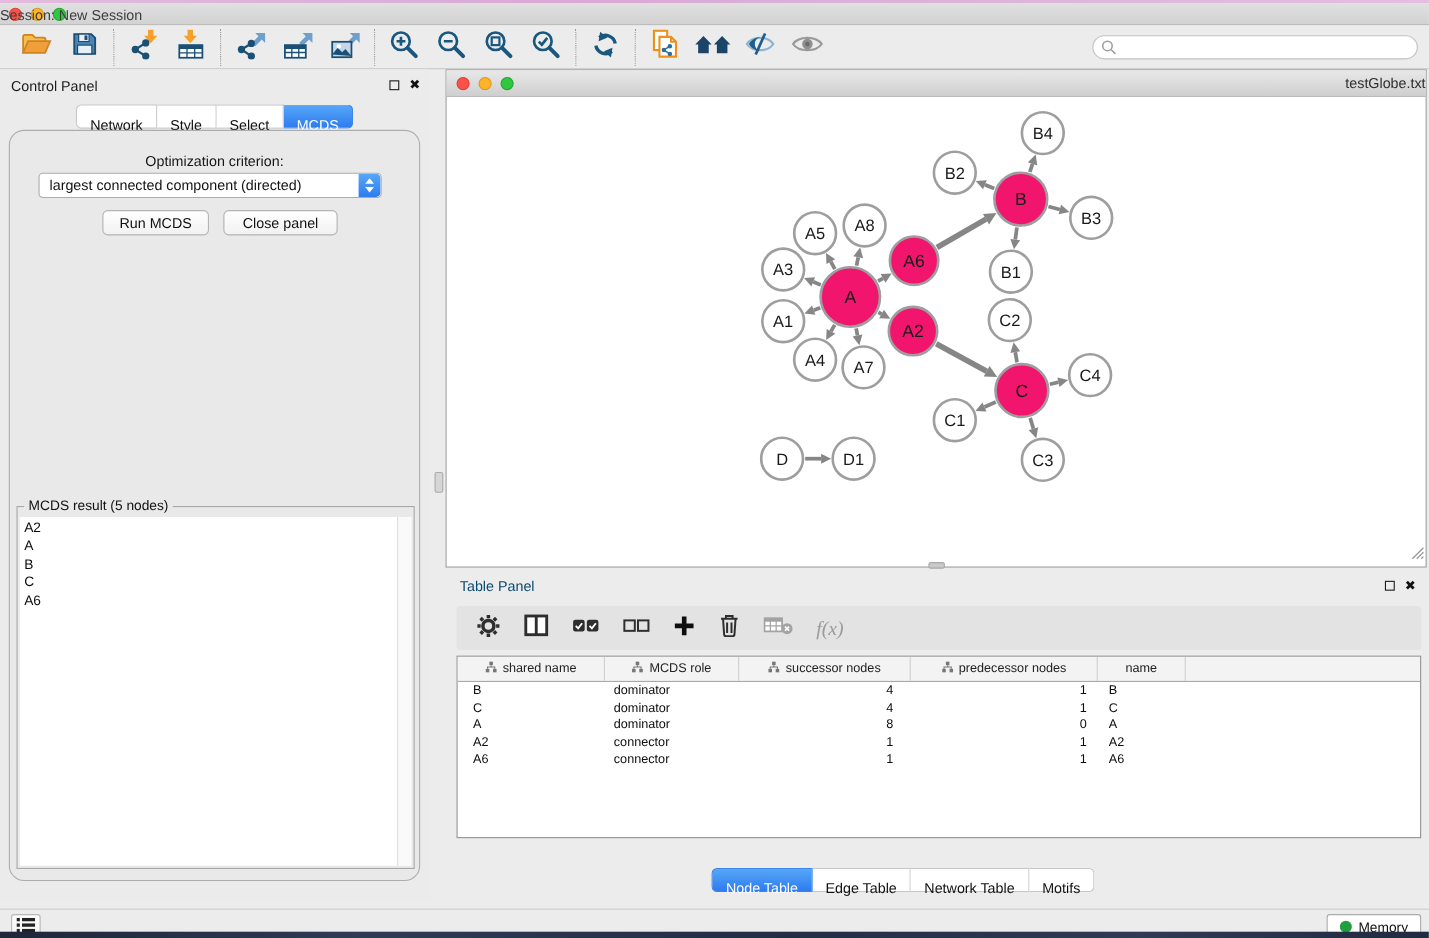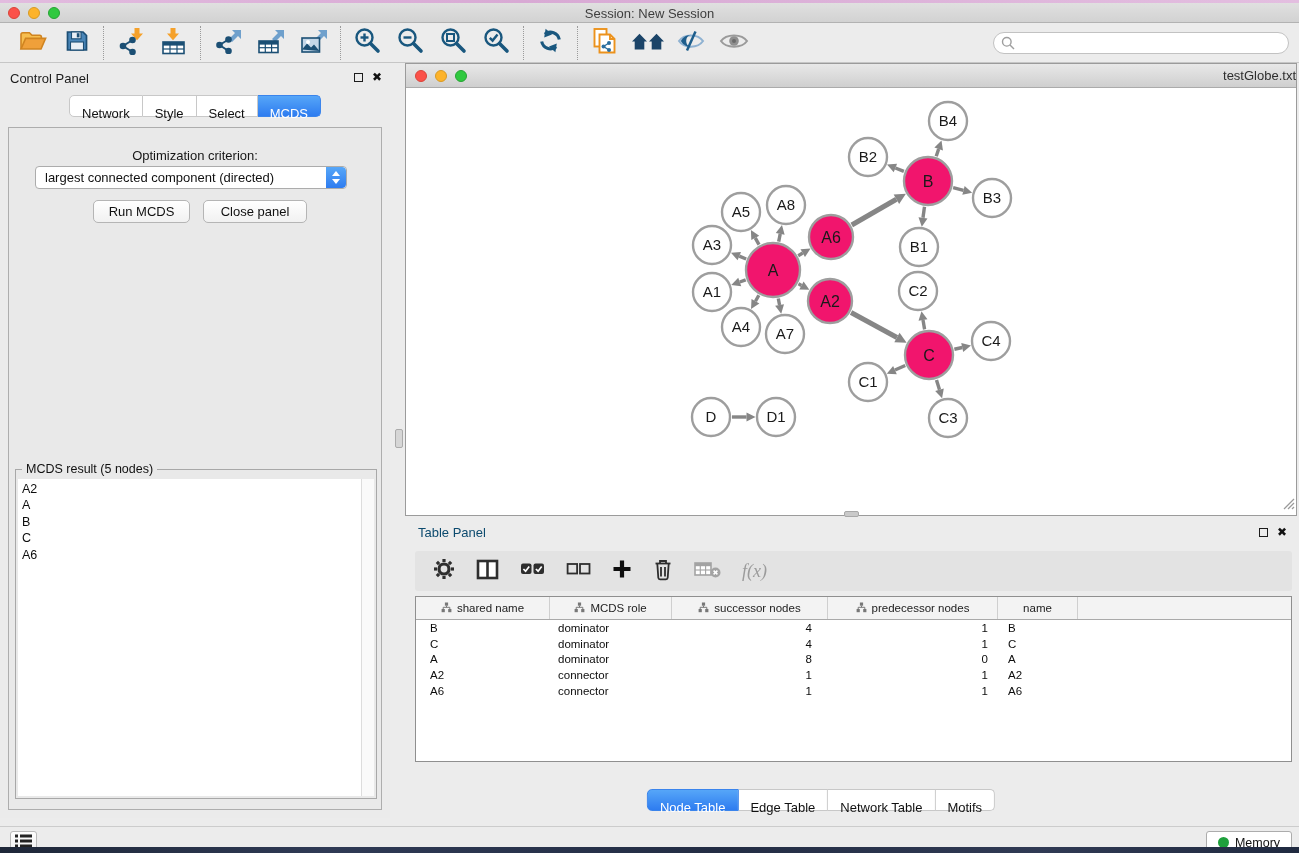--- a/index.html
+++ b/index.html
@@ -9,21 +9,21 @@
     background:#ECECEC; position:relative; overflow:hidden; color:#111;
   }
   
   .top-strip{position:absolute;left:0;top:0;width:1299px;height:3px;
     background:linear-gradient(90deg,#E2BBDF,#D8A9D4 40%,#E3BEE0);}
   .bottom-strip{position:absolute;left:0;top:847px;width:1299px;height:6px;
     background:linear-gradient(90deg,#1E2738,#2F3A55 25%,#232D44 55%,#303A54 80%,#202A40);}
   
   .titlebar{position:absolute;left:0;top:3px;width:1299px;height:20px;
     background:linear-gradient(#E0E0E0,#D2D2D2);border-bottom:1px solid #B2B2B2;}
-  .titlebar .title{position:absolute;left:0;right:0;top:3px;text-align:center;
+  .titlebar .title{position:absolute;left:0;right:0;top:3px;
     font-size:13px;color:#3E3E3E;}
   .lights{position:absolute;left:8px;top:4px;display:flex;gap:8px;}
   .light{width:12px;height:12px;border-radius:50%;display:inline-block;}
   .light.red{background:#FB5149;border:1px solid #D94439;}
   .light.yellow{background:#FDB32A;border:1px solid #D89A23;}
   .light.green{background:#2FC93F;border:1px solid #26A334;}
   
   .main-toolbar{position:absolute;left:0;top:23px;width:1299px;height:40px;
     background:#ECECEC;border-bottom:1px solid #C6C6C6;
     display:flex;align-items:center;padding-left:12px;}
@@ -41,21 +41,21 @@
   .float-ico{width:9px;height:9px;border:1.5px solid #1c1c1c;display:inline-block;}
   .close-ico{font-size:12px;color:#111;line-height:12px;}
   .cp-tabs{position:absolute;left:50%;top:32px;transform:translateX(-50%);}
   .seg{display:inline-flex;}
   .seg .tab{background:#FFF;border:1px solid #C8C8C8;border-left:none;height:22px;line-height:20px;
     padding:8px 12px;font-size:13px;color:#111;white-space:nowrap;}
   .seg .tab:first-child{border-left:1px solid #C8C8C8;border-radius:5px 0 0 5px;}
   .seg .tab:last-child{border-radius:0 5px 5px 0;}
   .seg .tab.active{background:linear-gradient(#56A6F8,#2E7CF0);border-color:#3A84EC;color:#FFF;}
   .cp-body{position:absolute;left:8px;top:55px;width:374px;height:683px;
-    border:1px solid #ADADAD;border-radius:0;background:#E9E9E9;margin-top:9px;}
+    border:1px solid #ADADAD;border-radius:14px;background:#E9E9E9;}
   .opt-label{position:absolute;left:0;right:0;top:20px;text-align:center;font-size:13px;color:#161616;}
   .mac-select{position:absolute;left:26px;top:38px;width:312px;height:23px;background:#FFF;
     border:1px solid #ACACAC;border-radius:4px;font-size:13px;line-height:21px;padding-left:9px;
     color:#111;white-space:nowrap;overflow:hidden;}
   .select-stepper{position:absolute;right:0;top:0;bottom:0;width:20px;border-radius:0 4px 4px 0;
     background:linear-gradient(#57A7F8,#2E7CF0);display:flex;flex-direction:column;
     align-items:center;justify-content:center;gap:3px;}
   .tri-up{width:0;height:0;border-left:4px solid transparent;border-right:4px solid transparent;
     border-bottom:5px solid #FFF;}
   .tri-down{width:0;height:0;border-left:4px solid transparent;border-right:4px solid transparent;

